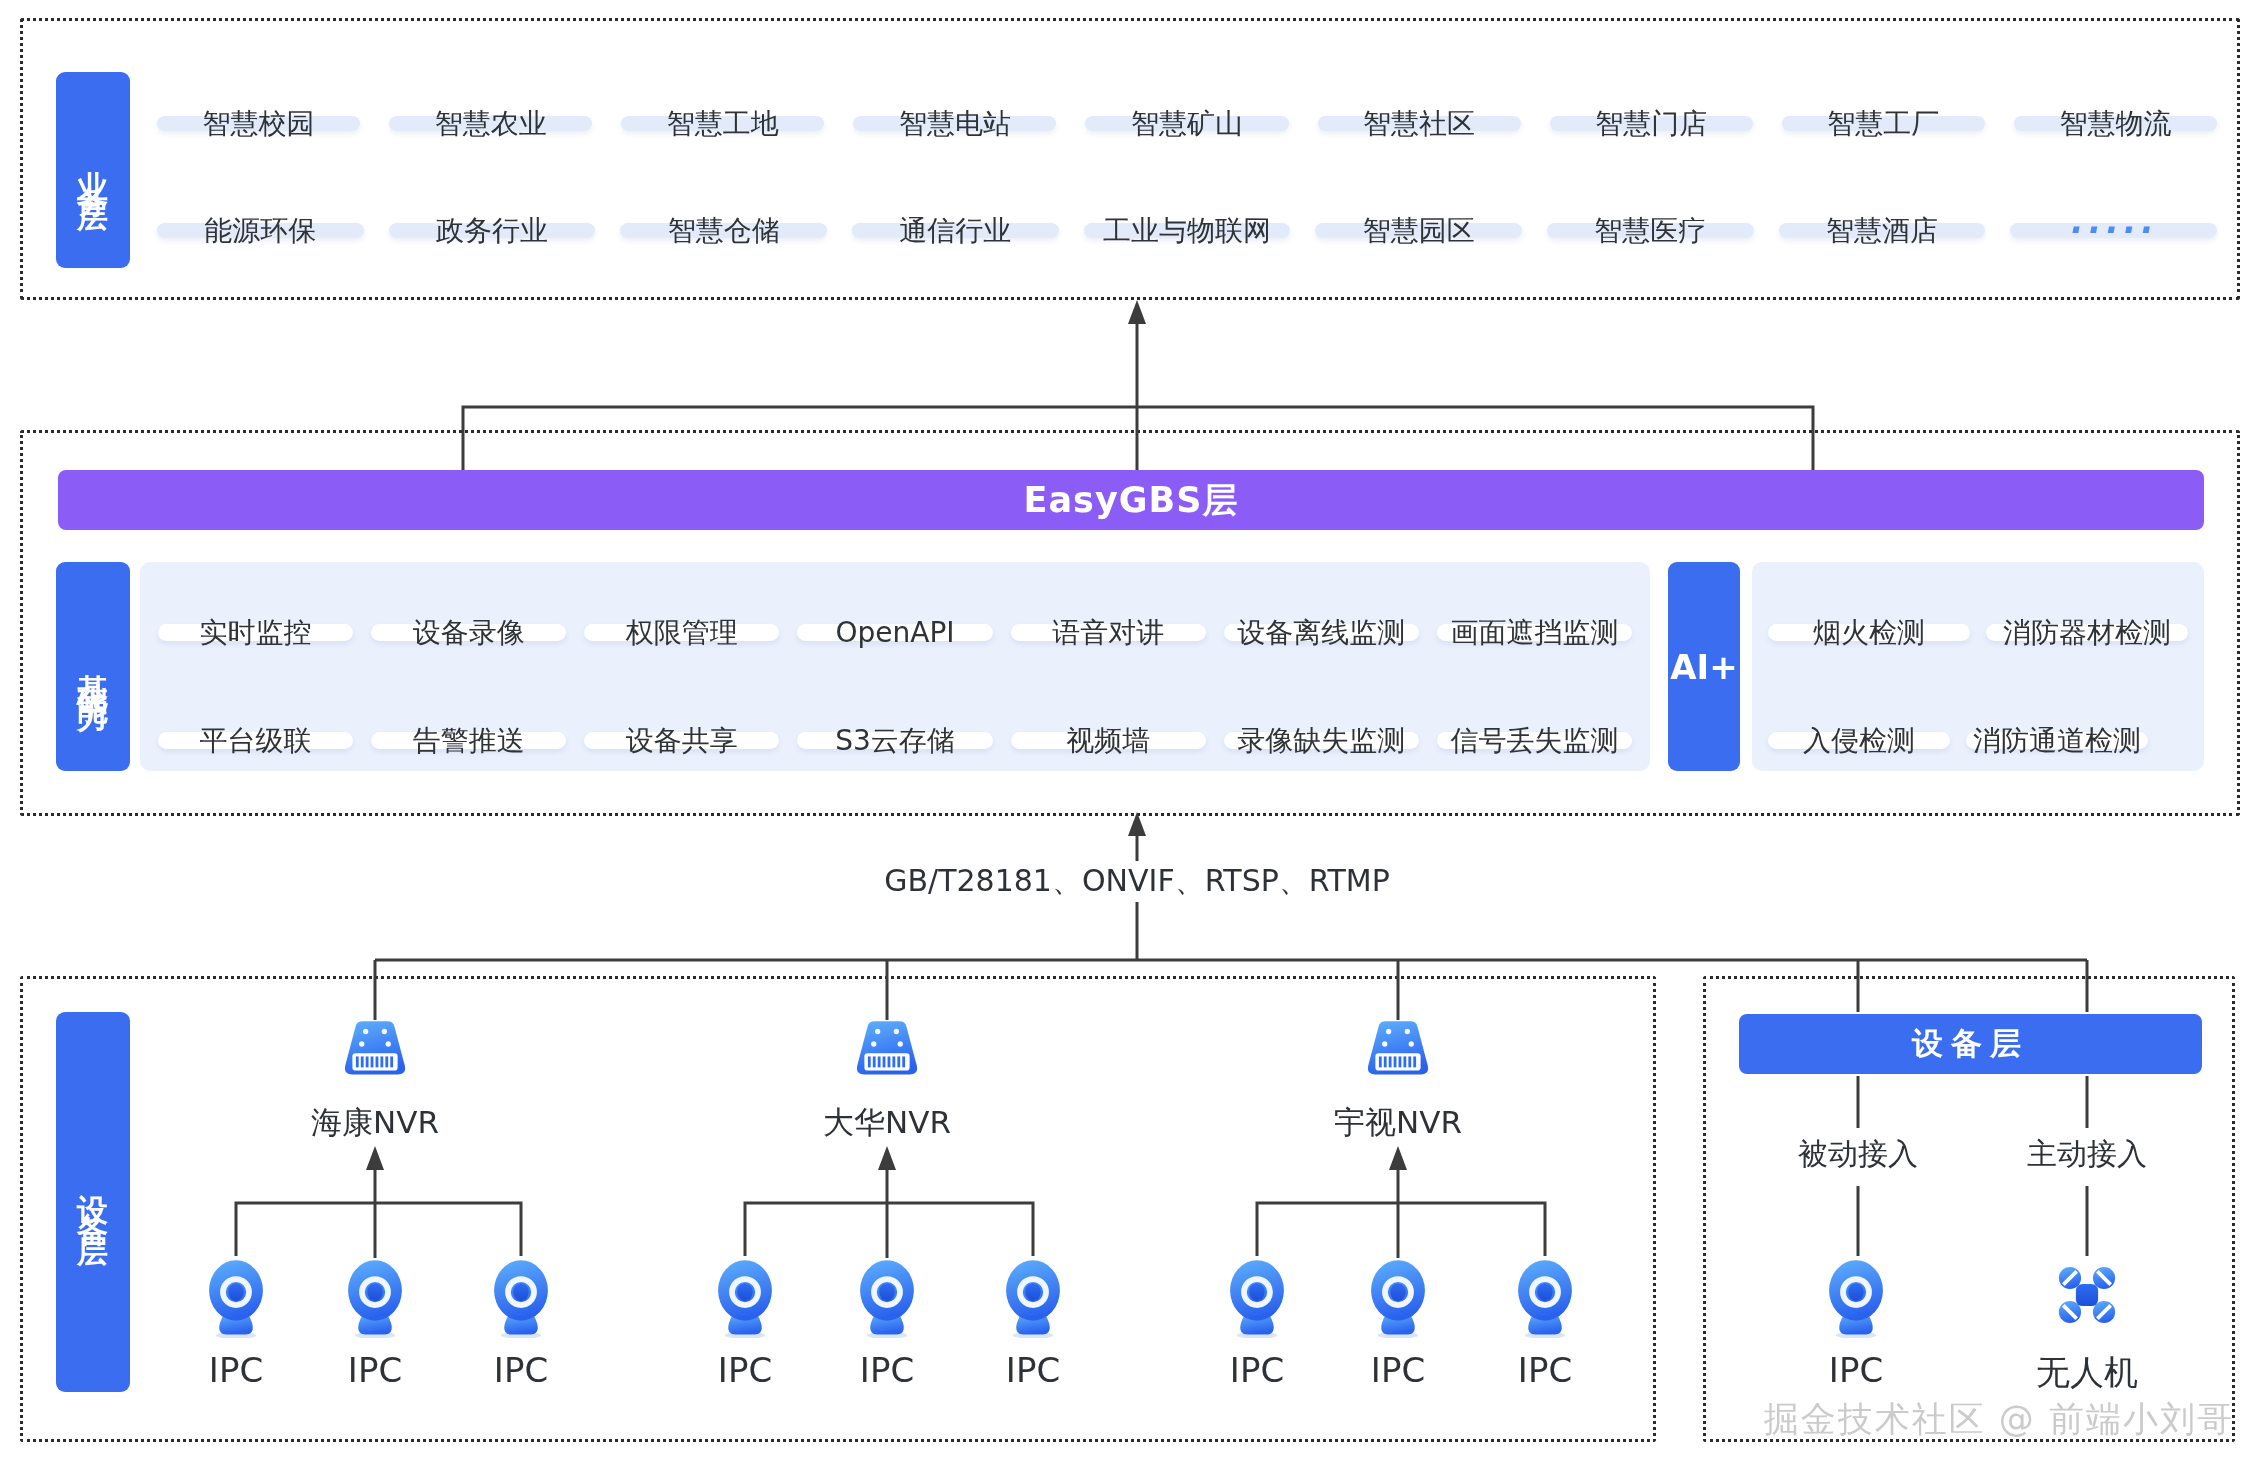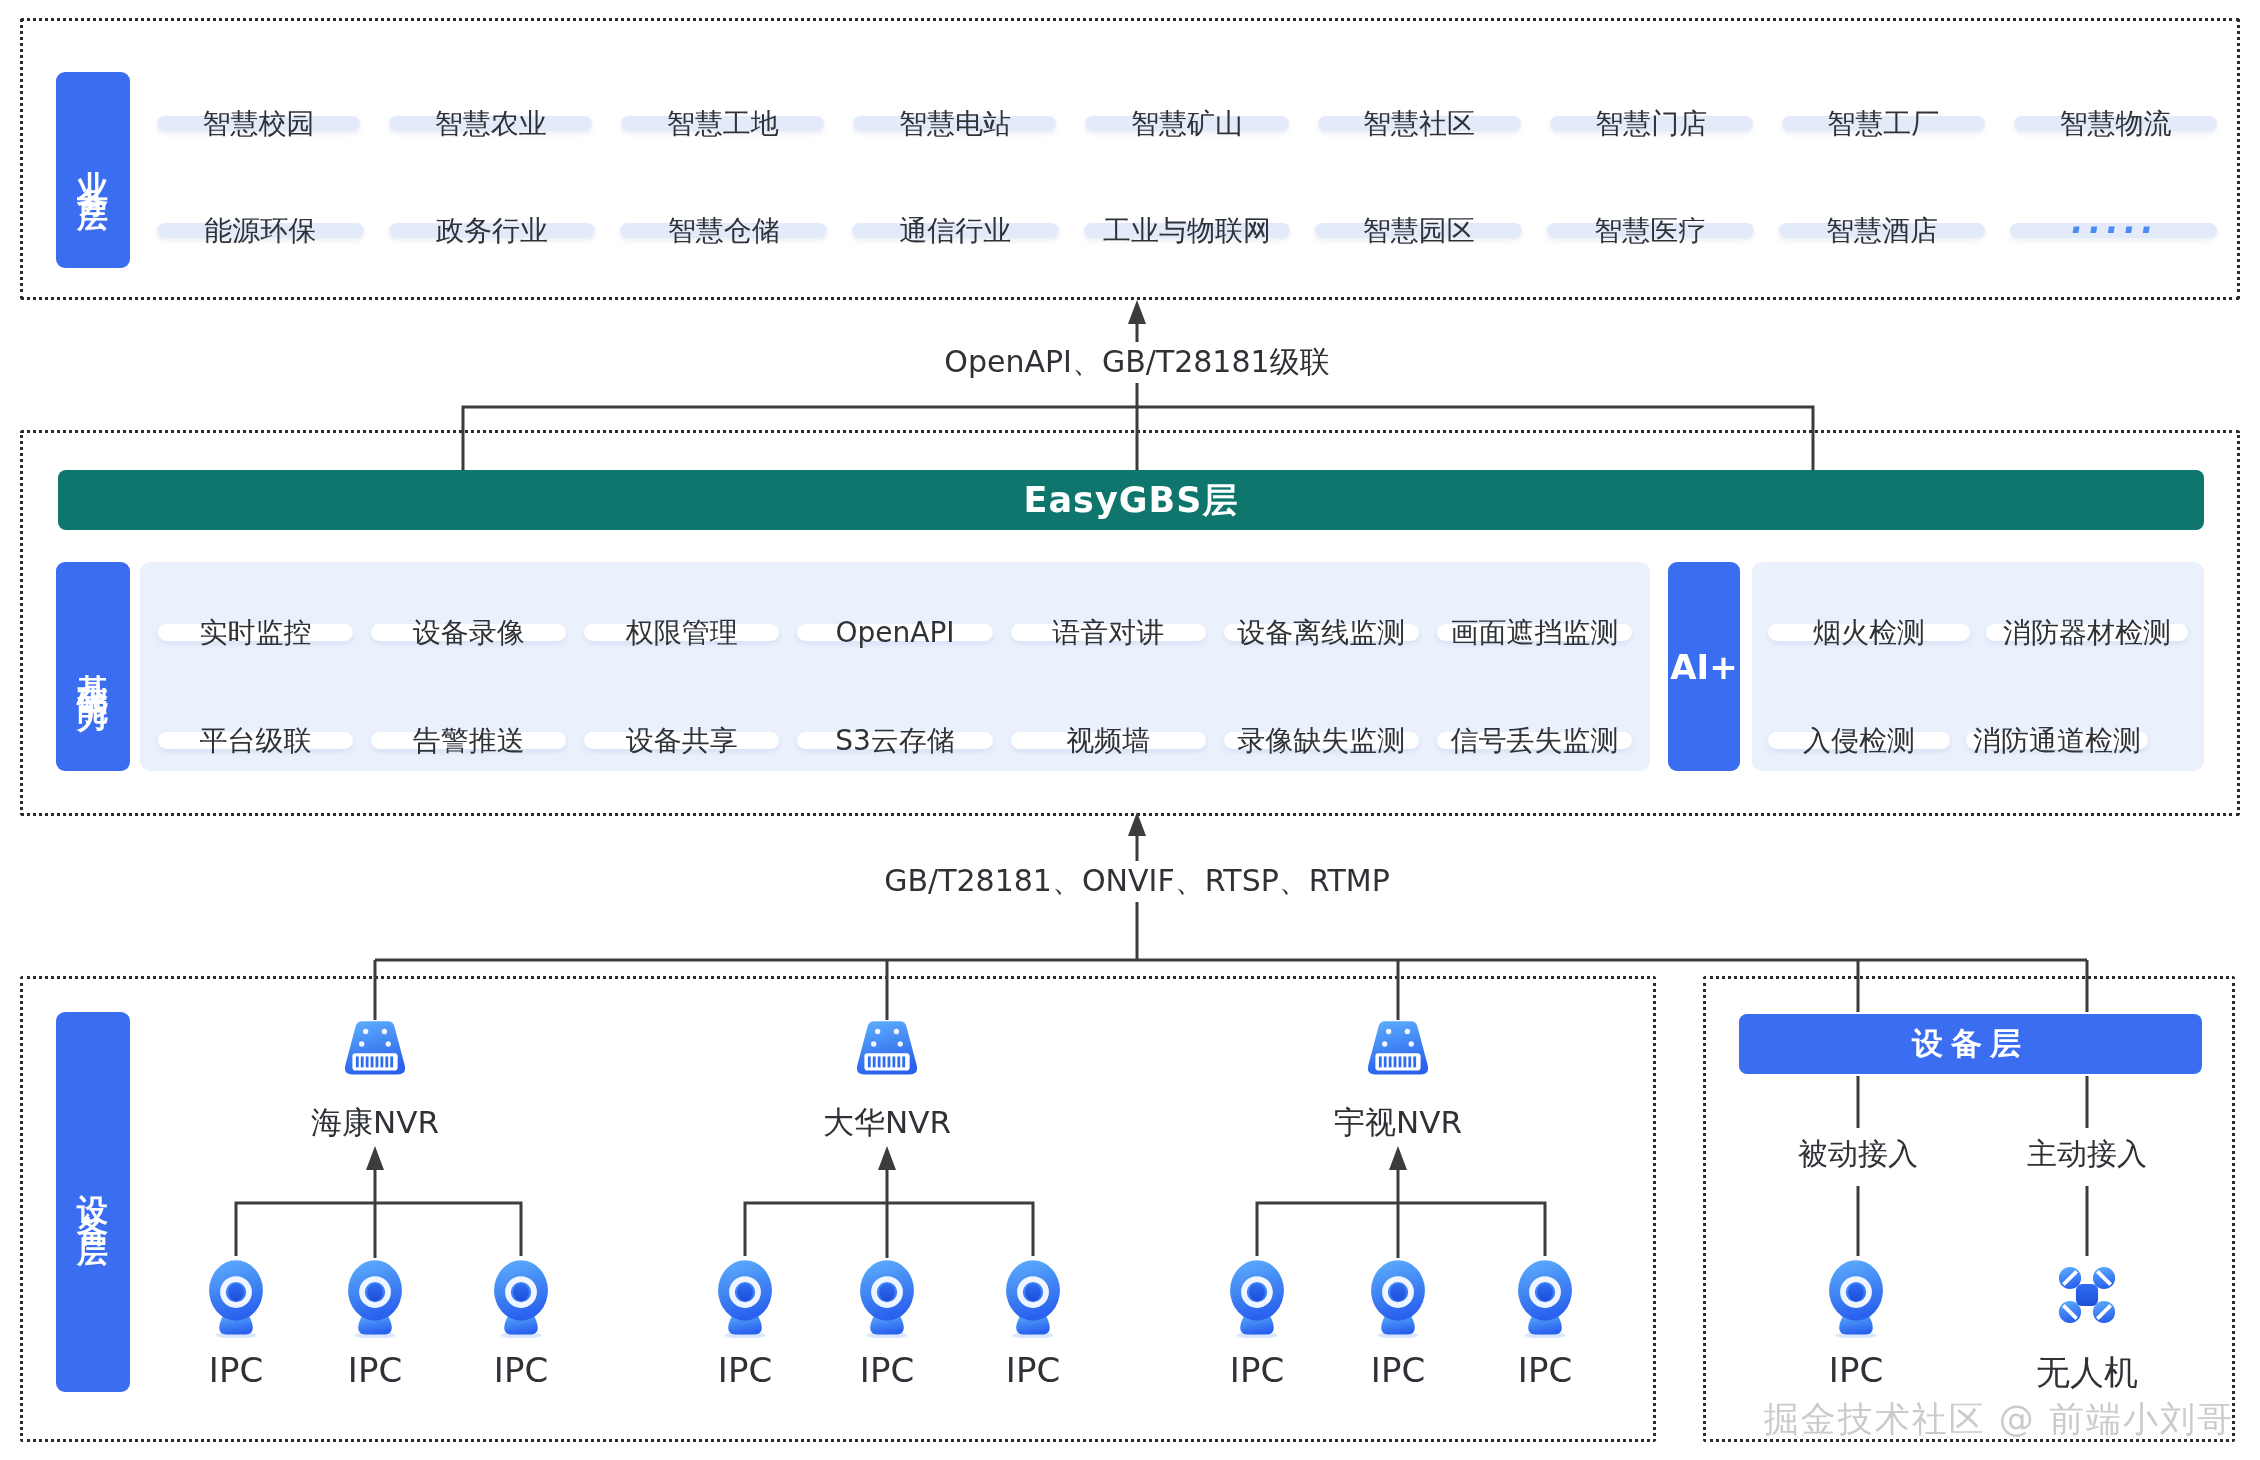--- a/index.html
+++ b/index.html
@@ -15,21 +15,21 @@
   .vtab { position:absolute; background:#3B6DF1; border-radius:9px; display:flex;
           align-items:center; justify-content:center; color:#fff; z-index:2; }
   .vtab span { writing-mode:vertical-rl; text-orientation:upright; font-size:31px; font-weight:600; }
   .biz-tab  { left:56px; top:72px;   width:74px; height:196px; }
   .biz-tab span { letter-spacing:16px; }
   .cap-tab  { left:56px; top:562px;  width:74px; height:209px; }
   .cap-tab span { letter-spacing:9px; }
   .dev-tab  { left:56px; top:1012px; width:74px; height:380px; }
   .dev-tab span { letter-spacing:22px; }
 
-  .gbs-bar { position:absolute; left:58px; top:470px; width:2146px; height:60px; background:#0f766e;
+  .gbs-bar { position:absolute; left:58px; top:470px; width:2146px; height:60px; background:#8b5cf6;
              border-radius:8px; color:#fff; font-size:35px; font-weight:bold; display:flex;
              align-items:center; justify-content:center; letter-spacing:1px; z-index:2; }
 
   .panel { position:absolute; background:#EAF0FC; border-radius:10px; z-index:1; }
   .cap-panel { left:140px;  top:562px; width:1510px; height:209px; }
   .ai-panel  { left:1752px; top:562px; width:452px;  height:209px; }
   .ai-tab { position:absolute; left:1668px; top:562px; width:72px; height:209px; background:#3B6DF1;
             border-radius:9px; color:#fff; font-size:34px; font-weight:bold; display:flex;
             align-items:center; justify-content:center; z-index:2; }
 
@@ -94,21 +94,20 @@
     <div class="pill biz">政务行业</div>
     <div class="pill biz">智慧仓储</div>
     <div class="pill biz">通信行业</div>
     <div class="pill biz">工业与物联网</div>
     <div class="pill biz">智慧园区</div>
     <div class="pill biz">智慧医疗</div>
     <div class="pill biz">智慧酒店</div>
     <div class="pill biz dots">·····</div>
   </div>
 
-  <div class="conn-label conn-top">OpenAPI、GB/T28181级联</div>
 
   <div class="gbs-bar">EasyGBS层</div>
   <div class="vtab cap-tab">
     <span>基础能力</span>
   </div>
   <div class="panel cap-panel"></div>
   <div class="row cap-row1">
     <div class="pill cap">实时监控</div>
     <div class="pill cap">设备录像</div>
     <div class="pill cap">权限管理</div>

